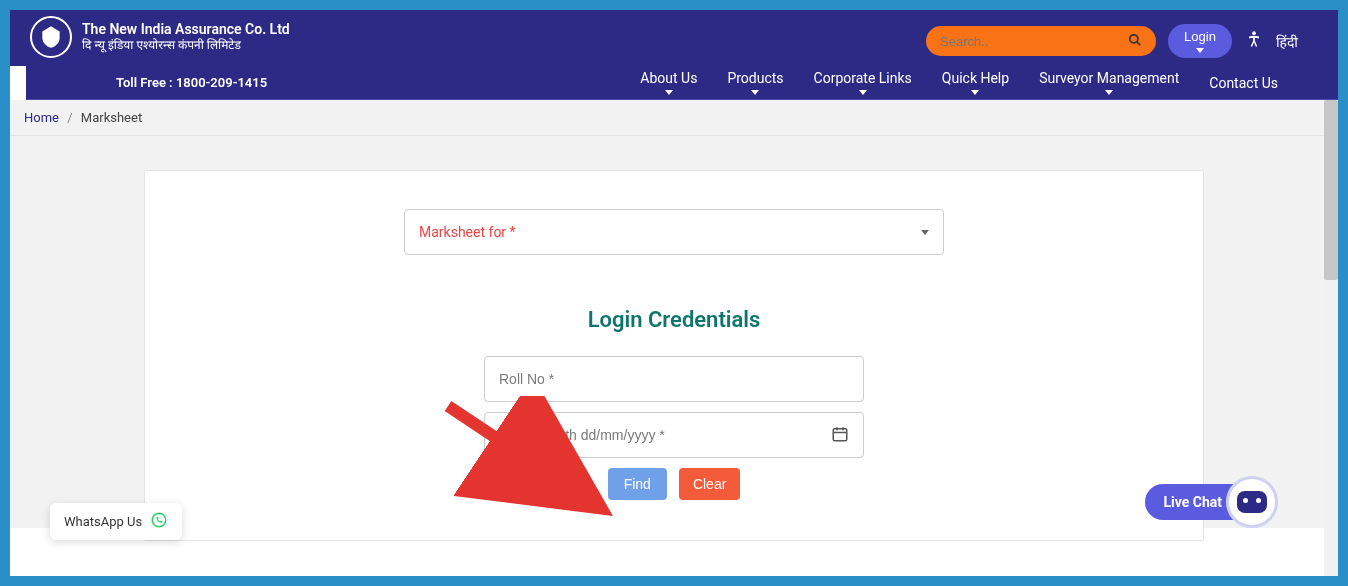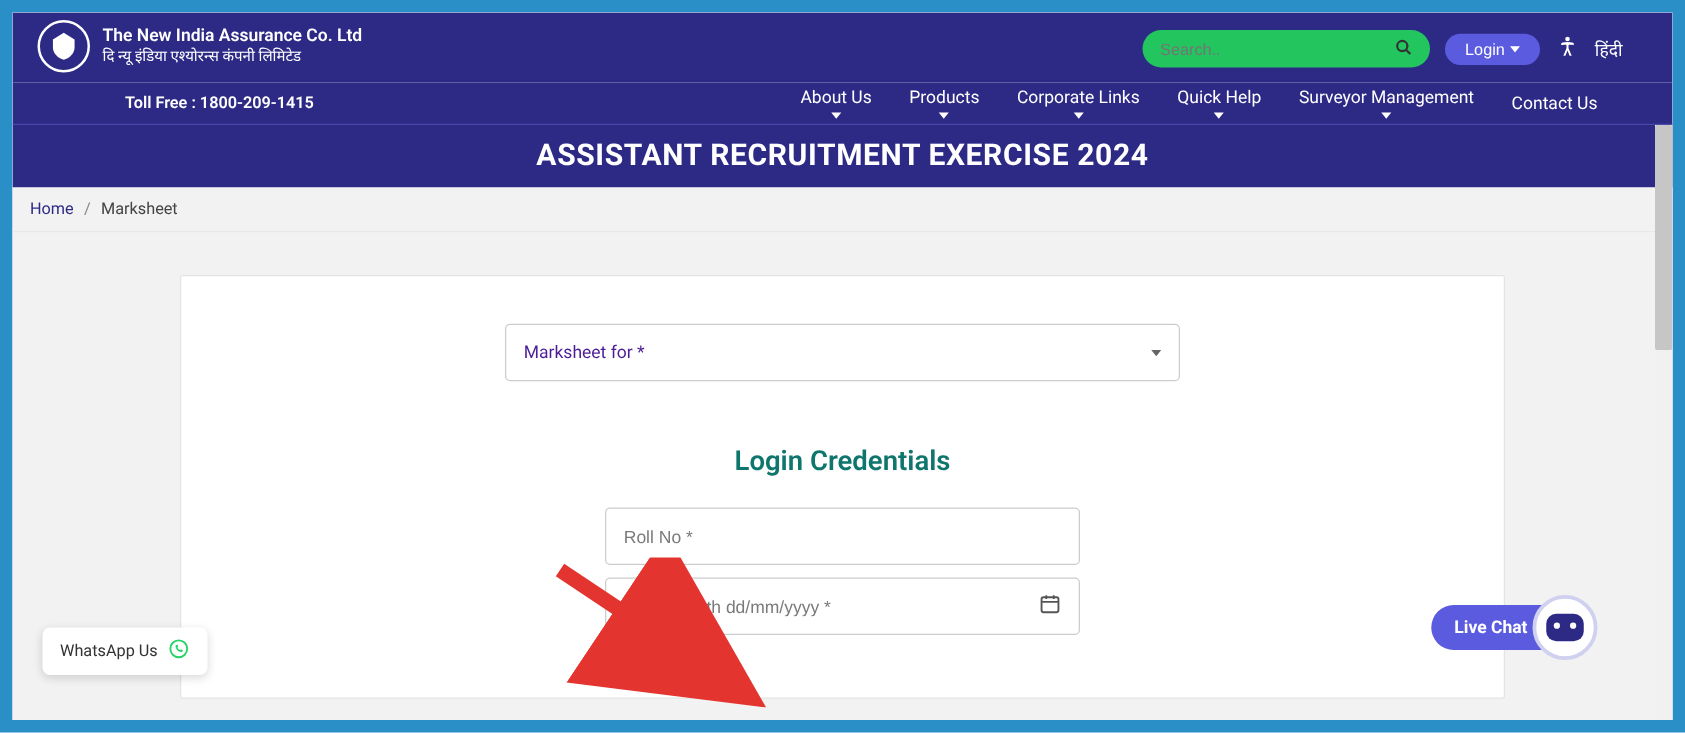--- a/index.html
+++ b/index.html
@@ -48,21 +48,21 @@
   .logo-hi { font-size: 12px; }
   .top-right {
     position: absolute;
     right: 40px;
     top: 14px;
     display: flex;
     align-items: center;
     gap: 12px;
   }
   .search-box {
-    background: #22c55e;
+    background: #f97316;
     border-radius: 18px;
     width: 230px;
     height: 30px;
     display: flex;
     align-items: center;
     padding: 0 14px;
     justify-content: space-between;
   }
   .search-box input {
     border: none;
@@ -77,39 +77,41 @@
     background: #5b5be0;
     color: #fff;
     border: none;
     border-radius: 18px;
     padding: 5px 16px;
     font-size: 13px;
     cursor: pointer;
     display: flex;
     align-items: center;
     gap: 4px;
+    flex-direction: column;
   }
   .caret-down {
     width: 0; height: 0;
     border-left: 4px solid transparent;
     border-right: 4px solid transparent;
     border-top: 5px solid #fff;
     display: inline-block;
   }
   .access-icon { color: #fff; cursor: pointer; }
   .lang { color: #fff; font-size: 14px; cursor: pointer; }
   .navbar {
     background: #2d2a86;
     color: #fff;
     display: flex;
     align-items: center;
     height: 34px;
     padding: 0 60px 0 90px;
     border-bottom: 1px solid #4a47a8;
     gap: 30px;
+    margin-left: 16px;
   }
   .tollfree { font-size: 13px; font-weight: 600; margin-right: auto; }
   .nav-item {
     font-size: 14px;
     font-weight: 400;
     cursor: pointer;
     display: flex;
     align-items: center;
     gap: 4px;
     flex-direction: column;
@@ -153,21 +155,21 @@
     margin: 0 auto;
     position: relative;
   }
   .select-input {
     width: 100%;
     border: 1px solid #ccc;
     border-radius: 4px;
     height: 46px;
     padding: 0 14px;
     font-size: 14px;
-    color: #4c1d95;
+    color: #ef4444;
     display: flex;
     align-items: center;
     justify-content: space-between;
     cursor: pointer;
     background: #fff;
   }
   .small-caret {
     width: 0; height: 0;
     border-left: 4px solid transparent;
     border-right: 4px solid transparent;
@@ -227,21 +229,21 @@
     background: #f35b3b;
     color: #fff;
     border: none;
     border-radius: 4px;
     padding: 8px 14px;
     font-size: 14px;
     cursor: pointer;
   }
   .whatsapp-pill {
     position: absolute;
-    left: 24px;
+    left: 40px;
     bottom: 36px;
     background: #fff;
     border-radius: 6px;
     box-shadow: 0 2px 8px rgba(0,0,0,0.15);
     padding: 8px 14px;
     display: flex;
     align-items: center;
     gap: 8px;
     font-size: 13px;
     color: #333;
@@ -382,21 +384,20 @@
     </div>
     <div class="nav-item">
       <span>Surveyor Management</span>
       <span class="caret-down"></span>
     </div>
     <div class="nav-item">
       <span>Contact Us</span>
     </div>
   </div>
 
-  <div class="page-title-bar">ASSISTANT RECRUITMENT EXERCISE 2024</div>
 
   <div class="breadcrumb">
     <a>Home</a>
     <span class="sep">/</span>
     <span class="current">Marksheet</span>
   </div>
 
   <div class="content-area">
     <div class="card">
 
@@ -422,20 +423,24 @@
             <svg width="18" height="18" viewBox="0 0 24 24" fill="none" stroke="#555" stroke-width="2">
                 <rect x="3" y="5" width="18" height="16" rx="2"></rect>
                 <line x1="3" y1="10" x2="21" y2="10"></line>
                 <line x1="8" y1="3" x2="8" y2="7"></line>
                 <line x1="16" y1="3" x2="16" y2="7"></line>
               </svg>
           </span>
         </div>
       </div>
 
+      <div class="btn-row">
+        <button class="btn-find">Find</button>
+        <button class="btn-clear">Clear</button>
+      </div>
 
     </div>
 
     <div class="arrow-annot">
       <svg width="200" height="120" viewBox="0 0 200 120">
         <defs>
           <marker id="arrowhead" markerWidth="12" markerHeight="12" refX="9" refY="6" orient="auto">
             <polygon points="0 0, 12 6, 0 12" fill="#e3342f"></polygon>
           </marker>
         </defs>

